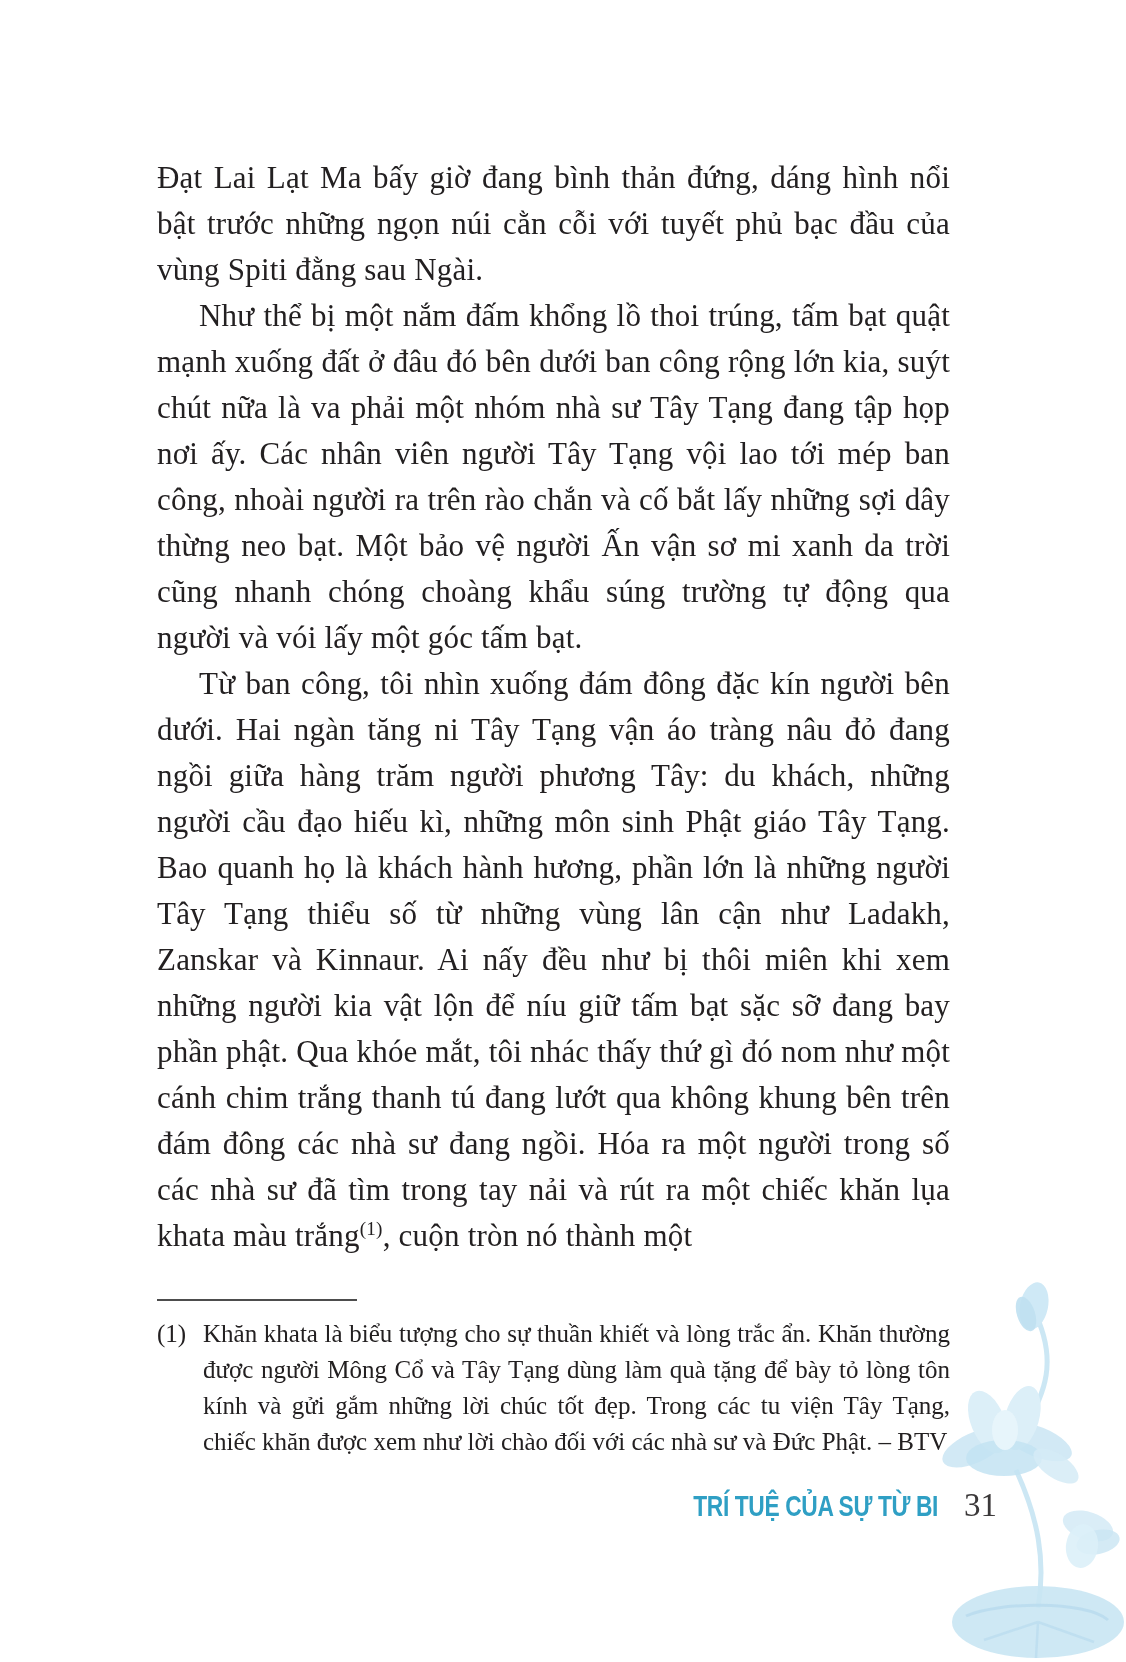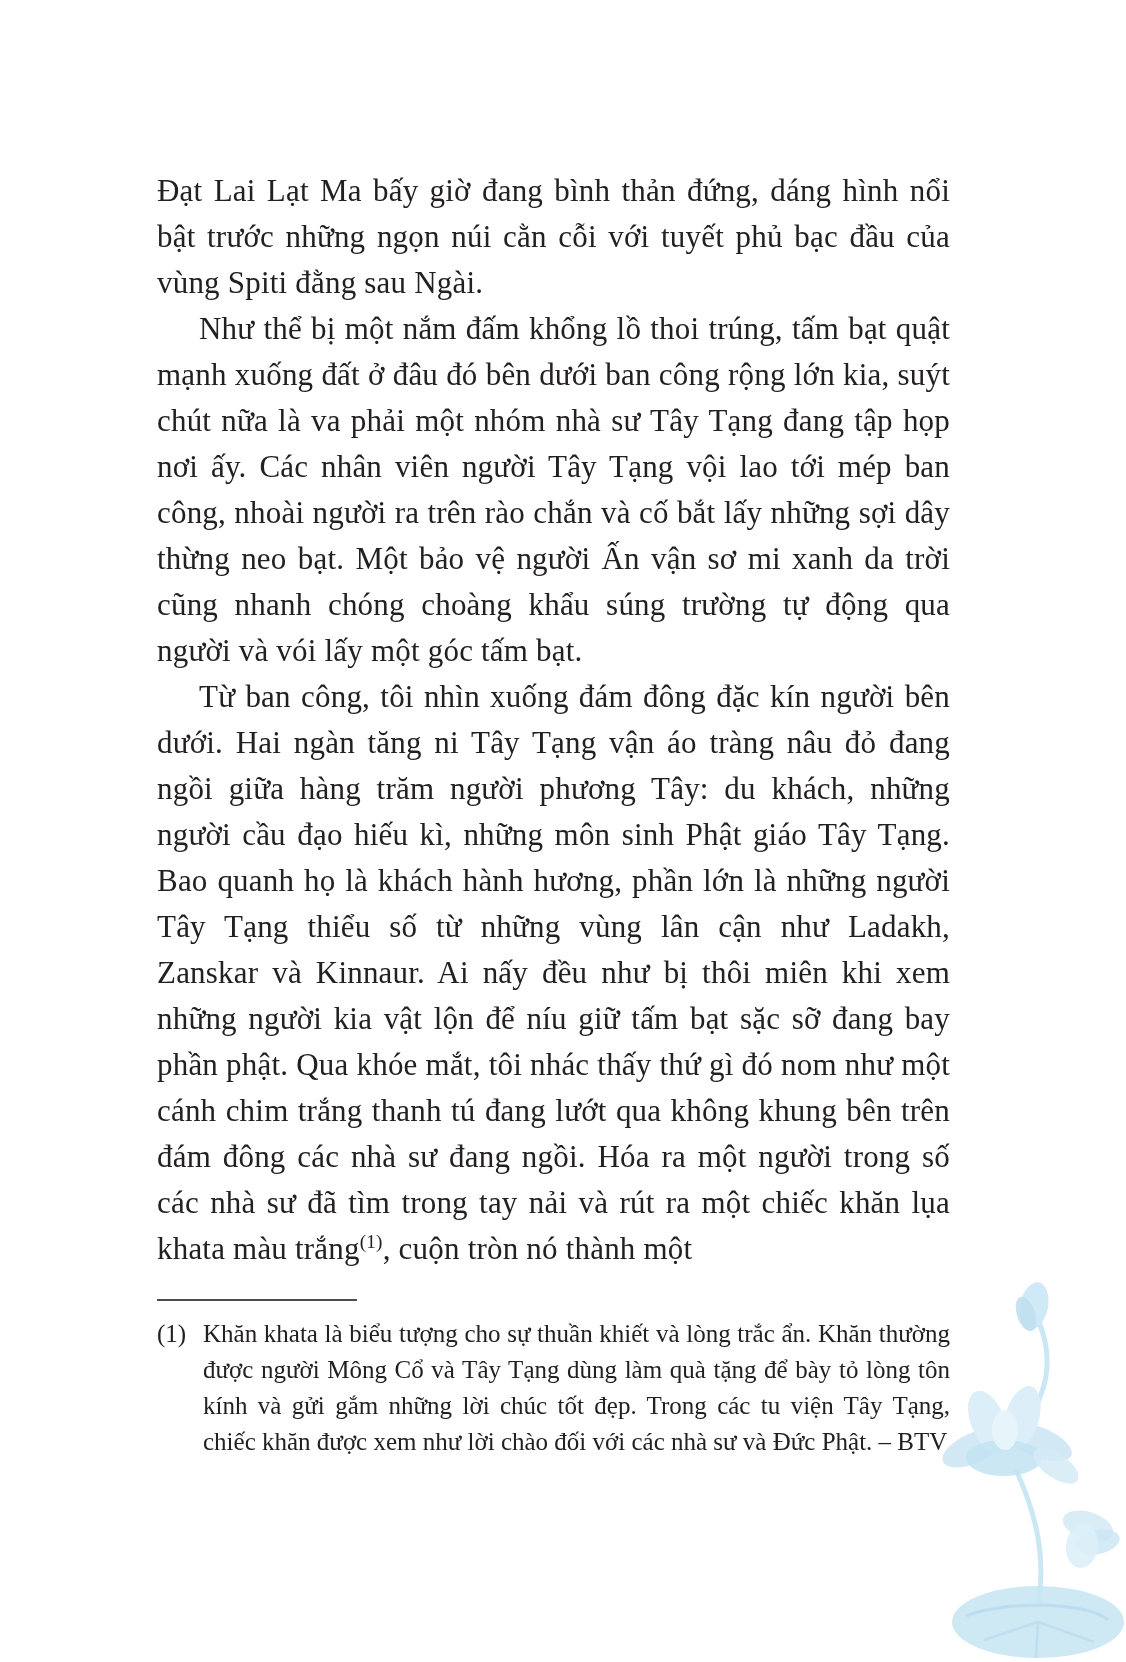--- a/index.html
+++ b/index.html
@@ -10,21 +10,21 @@
     height: 1662px;
     margin: 0 auto;
     background: #ffffff;
     overflow: hidden;
     font-family: "Liberation Serif", serif;
     color: var(--body_text, #232021);
   }
   .body-text {
     position: absolute;
     left: 157px;
-    top: 168px;
+    top: 155px;
     width: 793px;
     font-size: 31px;
     line-height: 46px;
     text-align: justify;
     letter-spacing: 0.2px;
   }
   .body-text p.indent { text-indent: 42px; }
   .italic-term { }
   .footnote-ref {
     font-size: 0.62em;
@@ -98,20 +98,24 @@
     <p class="indent">Như thể bị một nắm đấm khổng lồ thoi trúng, tấm bạt quật mạnh xuống đất ở đâu đó bên dưới ban công rộng lớn kia, suýt chút nữa là va phải một nhóm nhà sư Tây Tạng đang tập họp nơi ấy. Các nhân viên người Tây Tạng vội lao tới mép ban công, nhoài người ra trên rào chắn và cố bắt lấy những sợi dây thừng neo bạt. Một bảo vệ người Ấn vận sơ mi xanh da trời cũng nhanh chóng choàng khẩu súng trường tự động qua người và vói lấy một góc tấm bạt.</p>
     <p class="indent"><span>Từ ban công, tôi nhìn xuống đám đông đặc kín người bên dưới. Hai ngàn tăng ni Tây Tạng vận áo tràng nâu đỏ đang ngồi giữa hàng trăm người phương Tây: du khách, những người cầu đạo hiếu kì, những môn sinh Phật giáo Tây Tạng. Bao quanh họ là khách hành hương, phần lớn là những người Tây Tạng thiểu số từ những vùng lân cận như Ladakh, Zanskar và Kinnaur. Ai nấy đều như bị thôi miên khi xem những người kia vật lộn để níu giữ tấm bạt sặc sỡ đang bay phần phật. Qua khóe mắt, tôi nhác thấy thứ gì đó nom như một cánh chim trắng thanh tú đang lướt qua không khung bên trên đám đông các nhà sư đang ngồi. Hóa ra một người trong số các nhà sư đã tìm trong tay nải và rút ra một chiếc khăn lụa </span><span class="italic-term">khata</span><span> màu trắng</span><span class="footnote-ref">(1)</span><span>, cuộn tròn nó thành một</span></p>
   </div>
 
   <div class="footnote-rule"></div>
 
   <div class="footnote">
     <span class="footnote-marker">(1)</span><span>Khăn khata là biểu tượng cho sự thuần khiết và lòng trắc ẩn. Khăn thường được người Mông Cổ và Tây Tạng dùng làm quà tặng để bày tỏ lòng tôn kính và gửi gắm những lời chúc tốt đẹp. Trong các tu viện Tây Tạng, chiếc khăn được xem như lời chào đối với các nhà sư và Đức Phật. – BTV</span>
   </div>
 
+  <div class="page-footer">
+    <span class="running-title">TRÍ TUỆ CỦA SỰ TỪ BI</span>
+    <span class="page-number">31</span>
+  </div>
 
   <svg class="lotus" viewBox="0 0 190 392" xmlns="http://www.w3.org/2000/svg" aria-hidden="true">
 
     <path d="M103,52 C118,90 112,120 88,158" fill="none" stroke="#c3e3f2" stroke-width="5" opacity="0.85"></path>
 
     <ellipse cx="98" cy="36" rx="14" ry="24" fill="#cfe9f6" transform="rotate(12 98 36)"></ellipse>
     <ellipse cx="90" cy="44" rx="9" ry="18" fill="#bfe0f1" transform="rotate(-18 90 44)" opacity="0.9"></ellipse>
 
     <path d="M80,200 C102,248 110,290 102,338" fill="none" stroke="#c3e3f2" stroke-width="5" opacity="0.85"></path>
 

